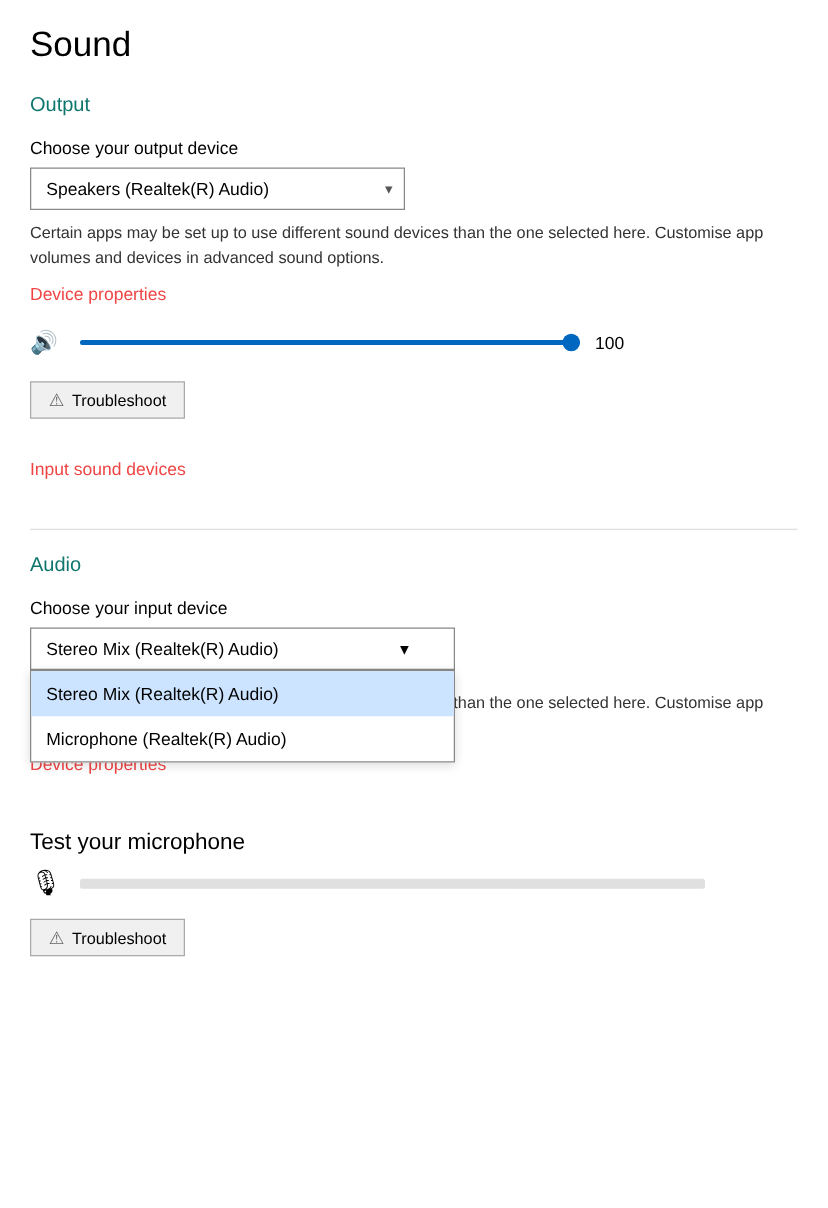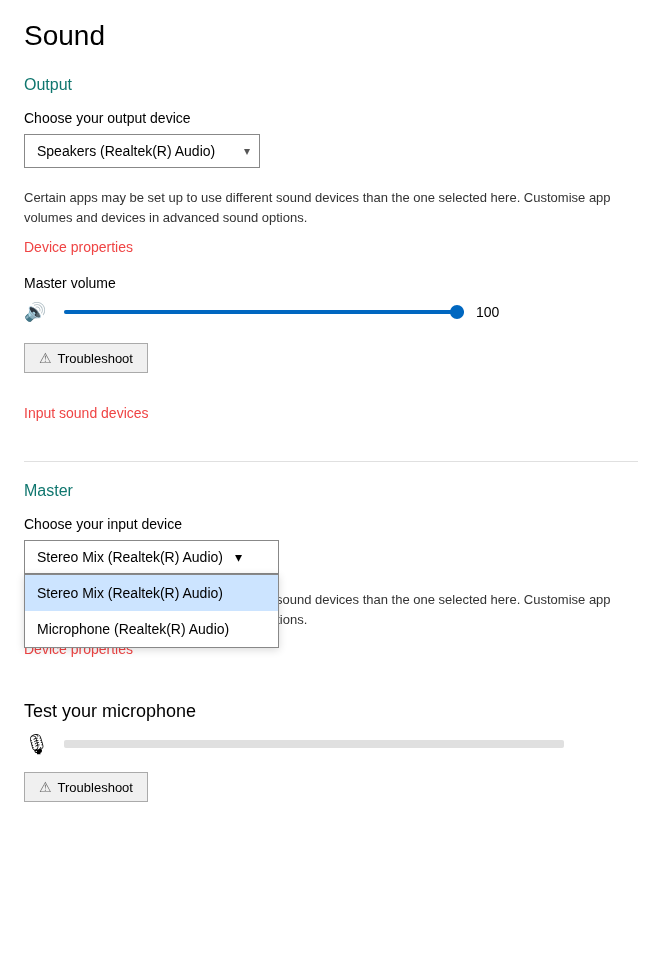--- a/index.html
+++ b/index.html
@@ -34,22 +34,22 @@
 
     .label {
       font-size: 14px;
       color: #000;
       margin-bottom: 8px;
     }
 
     .dropdown-wrapper {
       position: relative;
       display: inline-block;
-      width: 236px;
-      margin-bottom: 20px;
+      width: 300px;
+      margin-bottom: 8px;
     }
 
     .dropdown {
       width: 100%;
       padding: 8px 36px 8px 12px;
       border: 1px solid #888;
       background: #fff;
       font-size: 14px;
       appearance: none;
       -webkit-appearance: none;
@@ -171,21 +171,21 @@
     }
 
     .input-section {
       margin-top: 8px;
     }
 
     
     .input-dropdown-wrapper {
       position: relative;
       display: inline-block;
-      width: 255px;
+      width: 340px;
       margin-bottom: 0;
     }
 
     .input-dropdown-btn {
       width: 100%;
       padding: 8px 36px 8px 12px;
       border: 1px solid #888;
       background: #fff;
       font-size: 14px;
       cursor: pointer;
@@ -266,21 +266,20 @@
       <option>Speakers (Realtek(R) Audio)</option>
     </select>
     <span class="dropdown-arrow">▾</span>
   </div>
 
   <p class="info-text">Certain apps may be set up to use different sound devices than the one selected here. Customise app volumes and devices in advanced sound options.</p>
 
   <a class="link">Device properties</a>
 
   <div class="volume-section section-gap">
-    <p class="volume-label">Master volume</p>
     <div class="volume-row">
       <span class="volume-icon">🔊</span>
       <div class="slider-container">
         <div class="slider-track">
           <div class="slider-fill"></div>
           <div class="slider-thumb"></div>
         </div>
       </div>
       <span class="volume-value">100</span>
     </div>
@@ -291,21 +290,21 @@
     <span>Troubleshoot</span>
   </button>
 
   <br>
   <a class="link">Input sound devices</a>
 </div>
 
 <div class="divider"></div>
 
 <div class="input-section">
-  <h2 class="section-title">Master</h2>
+  <h2 class="section-title">Audio</h2>
 
   <p class="label">Choose your input device</p>
 
   
   <div class="input-dropdown-wrapper">
     <button class="input-dropdown-btn">
       <span>Stereo Mix (Realtek(R) Audio)</span>
       <span>▾</span>
     </button>
     <div class="dropdown-popup">

